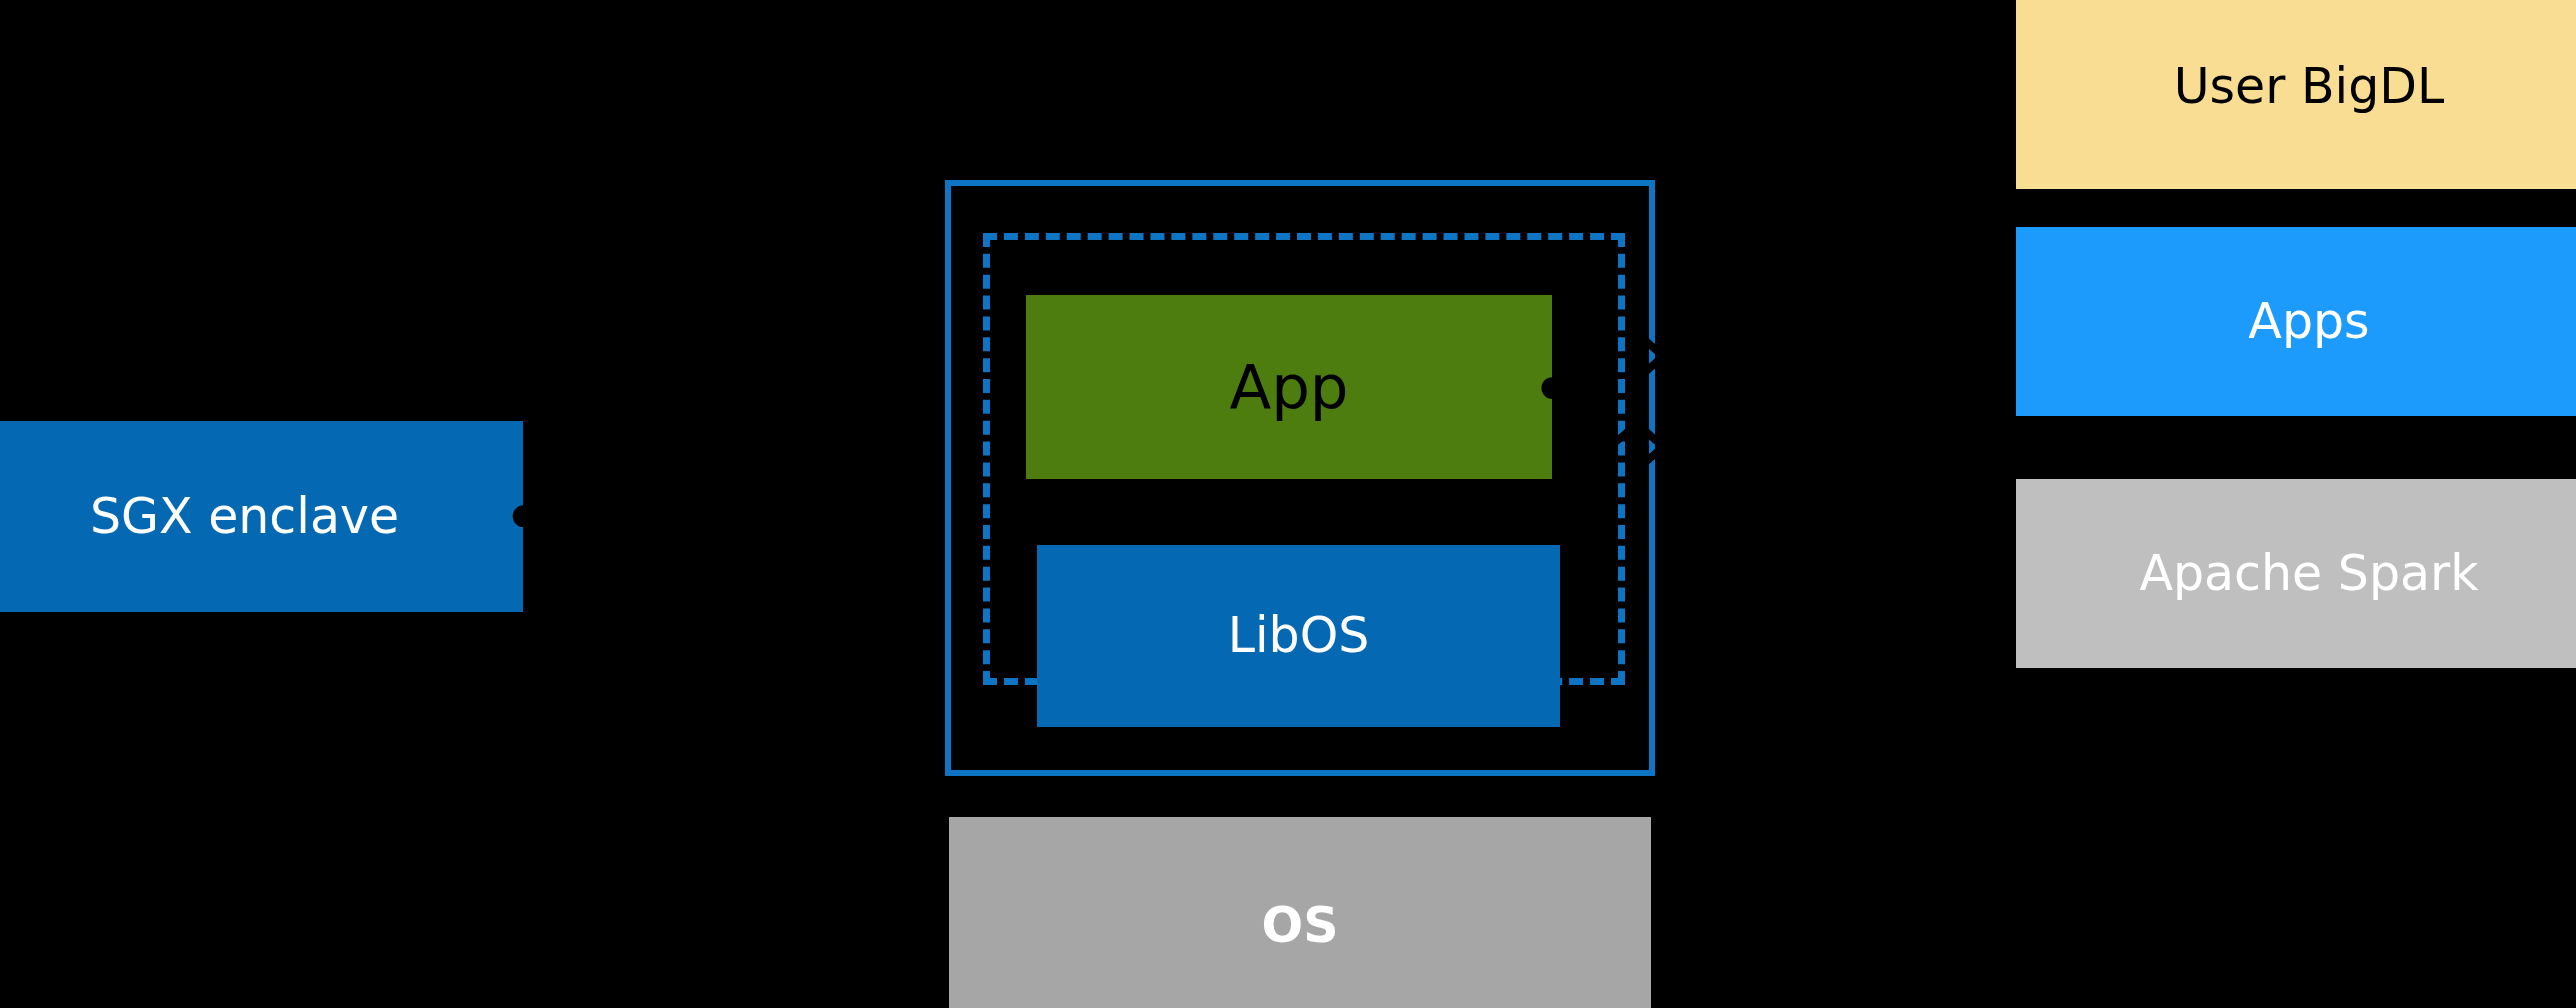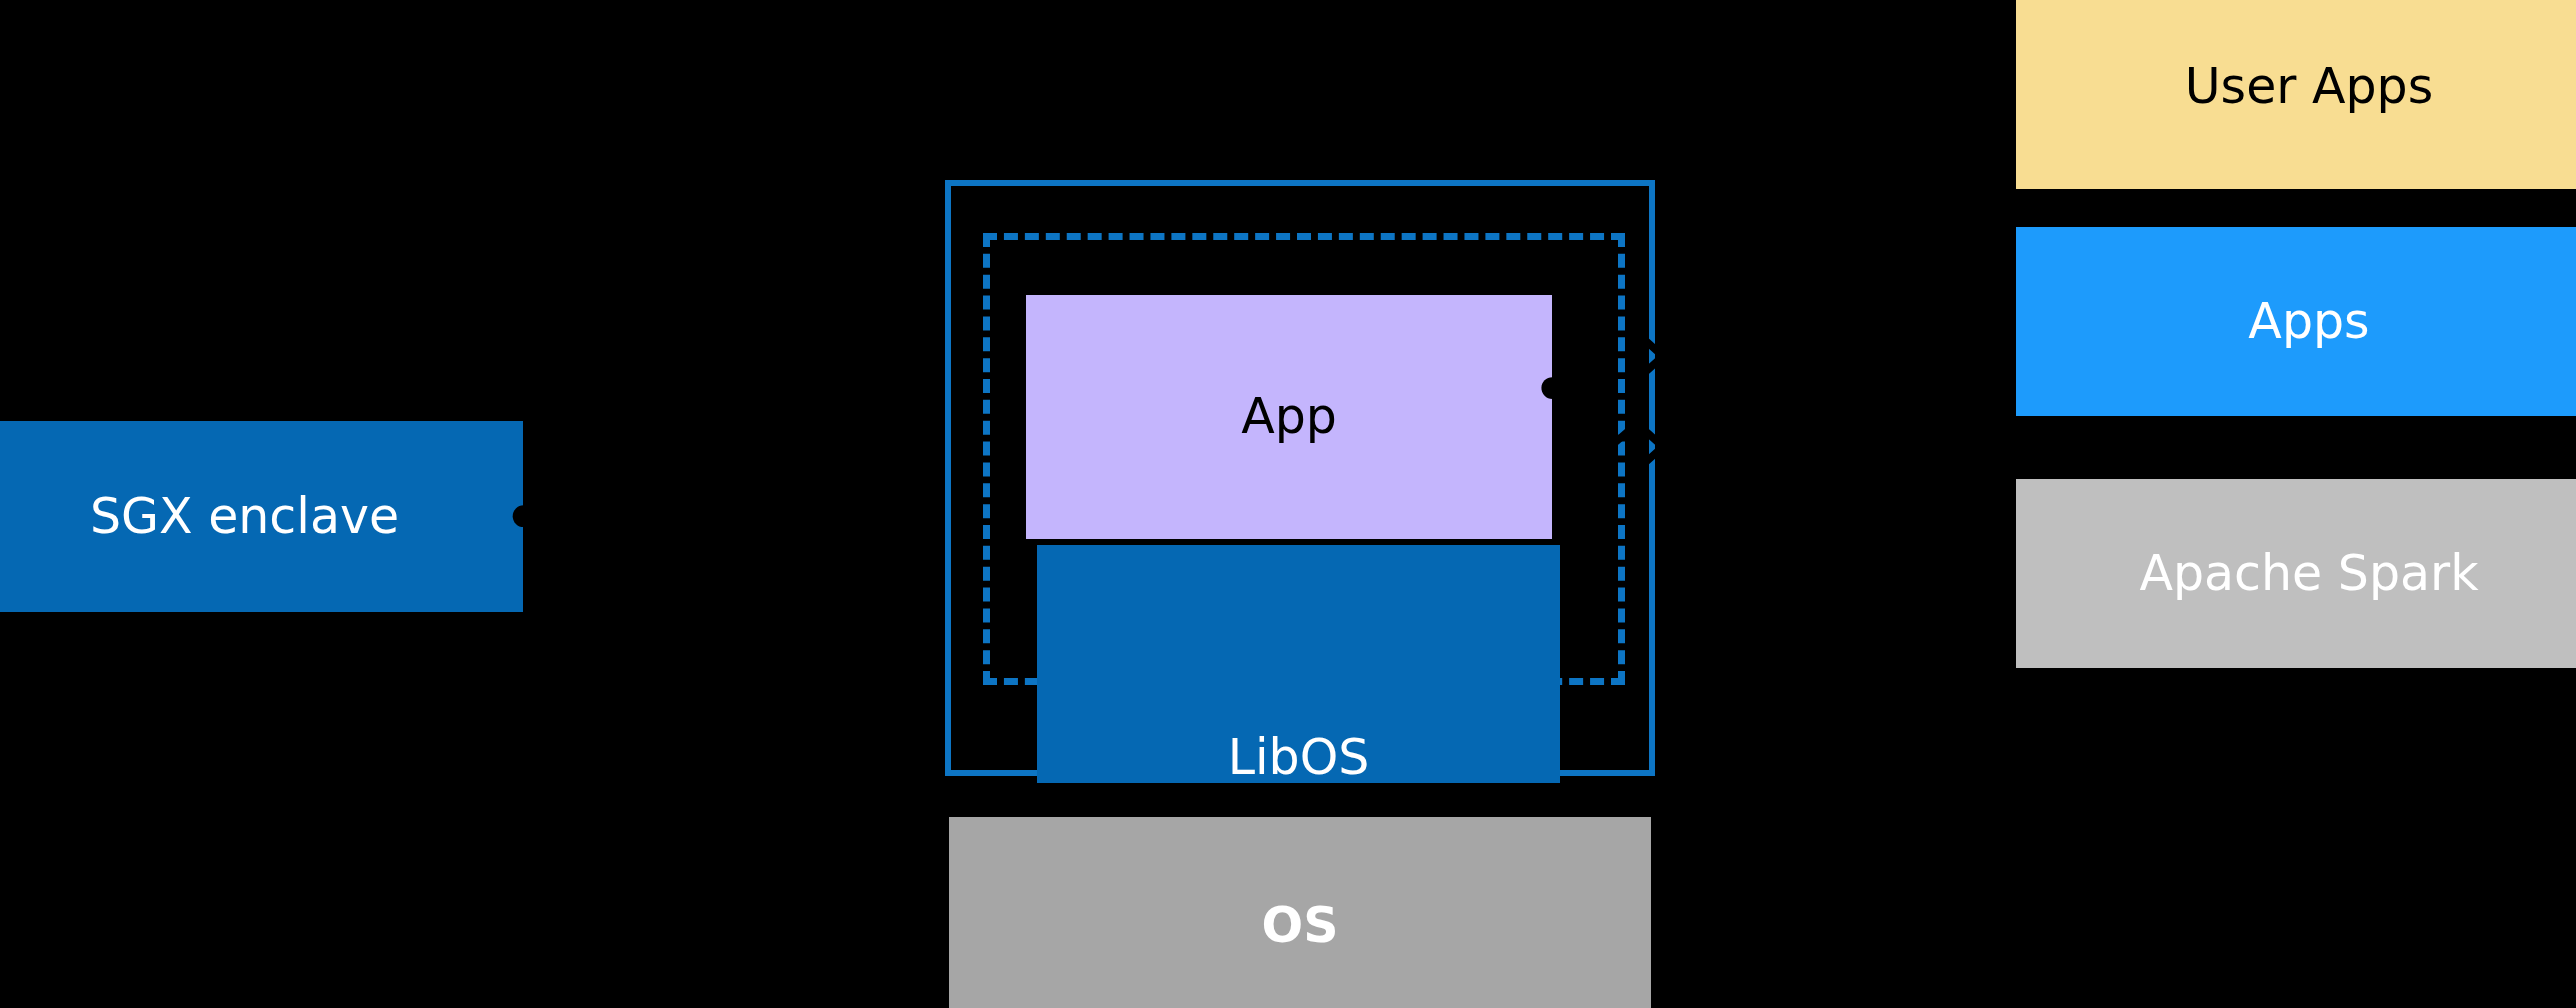--- a/index.html
+++ b/index.html
@@ -59,35 +59,34 @@
     height: 452px;
     border: 7.5px dashed #0d75c4;
     box-sizing: border-box;
     background: transparent;
   }
 
   .box-app {
     left: 1026px;
     top: 295px;
     width: 526px;
-    height: 244px;
-    background: #c4b5fd;
+    height: 184px;
+    background: #4d7c0f;
     color: #000000;
-    font-size: 49px;
+    font-size: 61px;
   }
 
   .box-libos {
     left: 1037px;
     top: 545px;
     width: 523px;
-    height: 238px;
+    height: 182px;
     background: #0568b3;
     color: #ffffff;
     font-size: 49px;
-    align-items: flex-end;
   }
 
   .box-os {
     left: 949px;
     top: 817px;
     width: 702px;
     height: 218px;
     background: #a6a6a6;
     color: #ffffff;
     font-size: 49px;
@@ -153,21 +152,21 @@
 
   <div class="box box-libos">
     <span>LibOS</span>
   </div>
 
   <div class="box box-os">
     <span>OS</span>
   </div>
 
   <div class="box box-userapps">
-    <span>User Apps</span>
+    <span>User BigDL</span>
   </div>
 
   <div class="box box-bigdl">
     <span>Apps</span>
   </div>
 
   <div class="box box-spark">
     <span>Apache Spark</span>
   </div>
 

